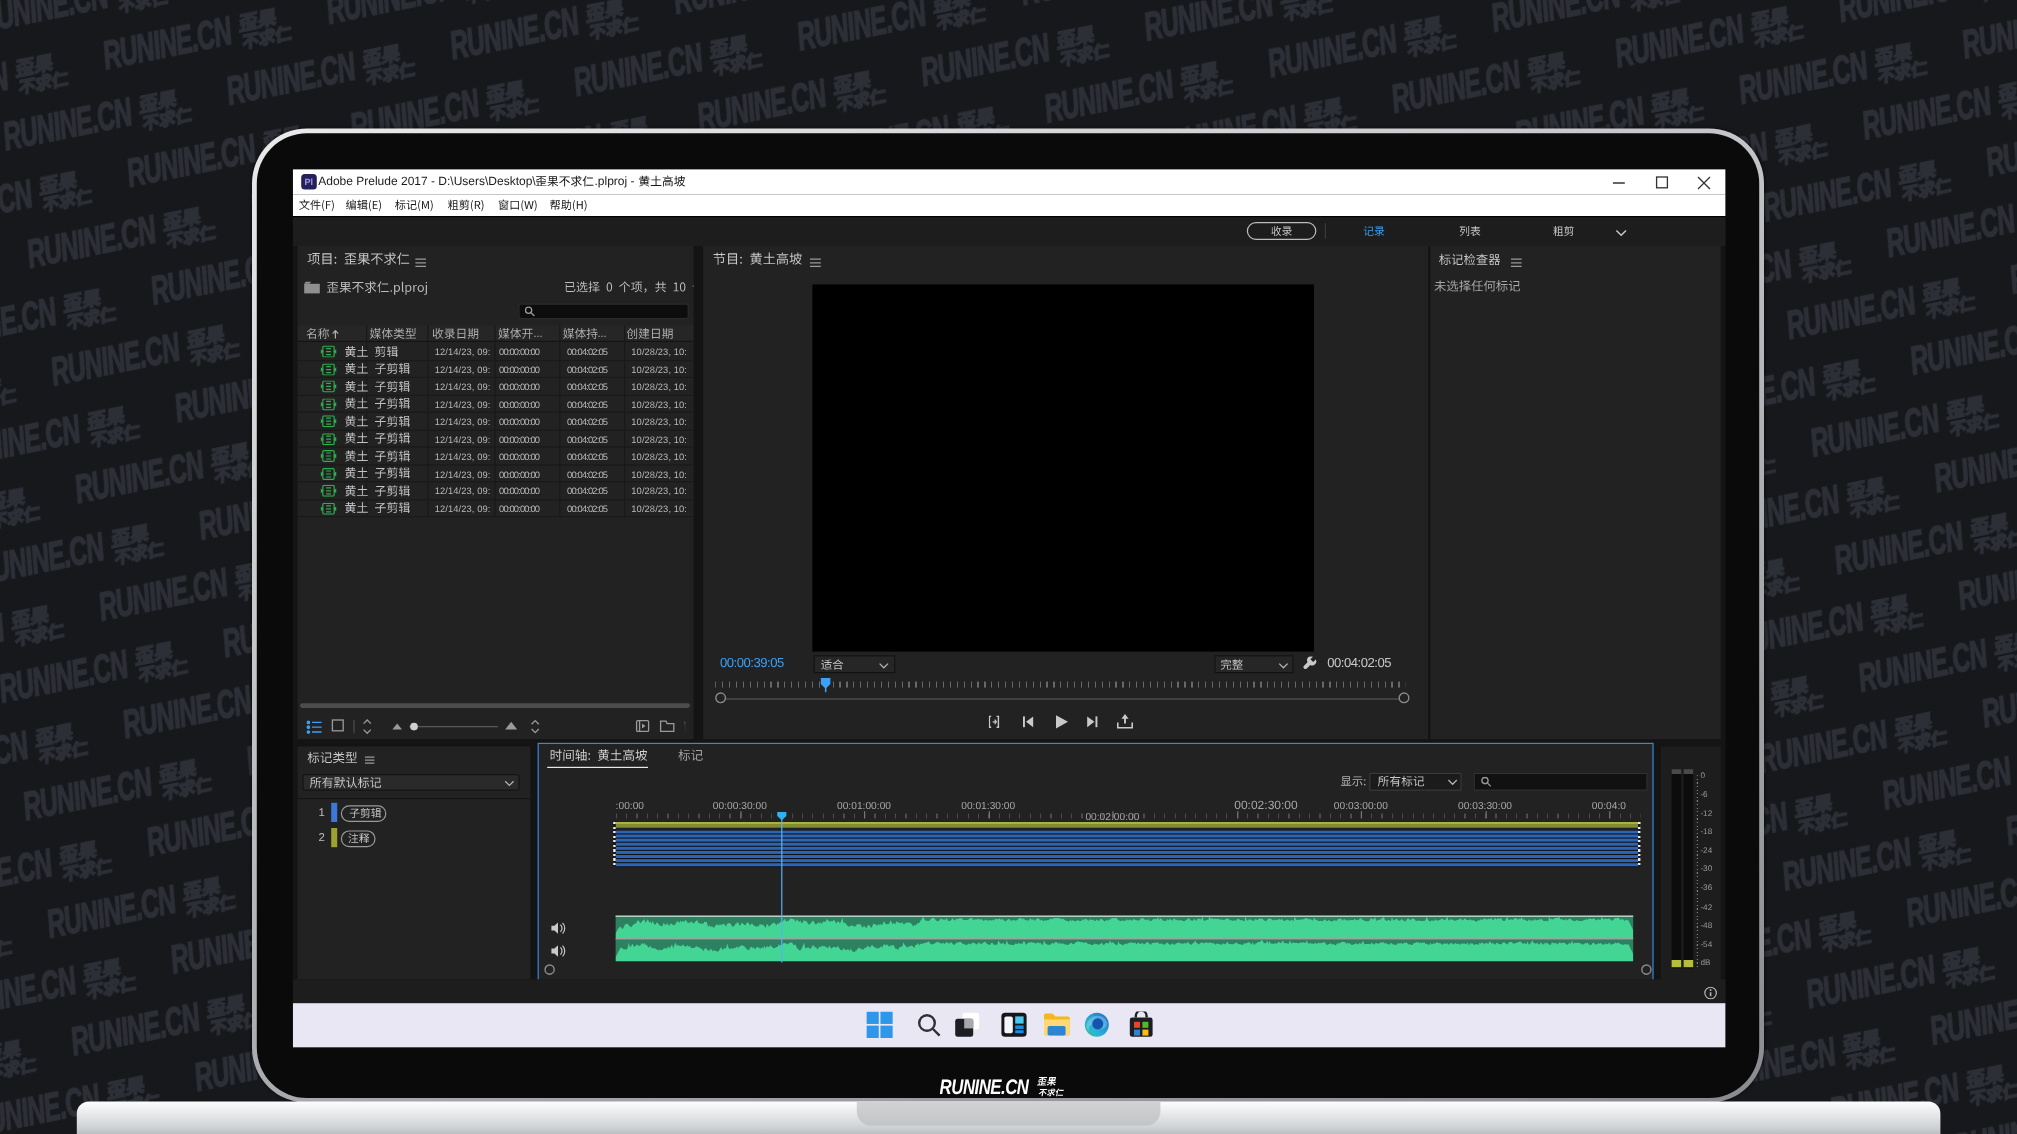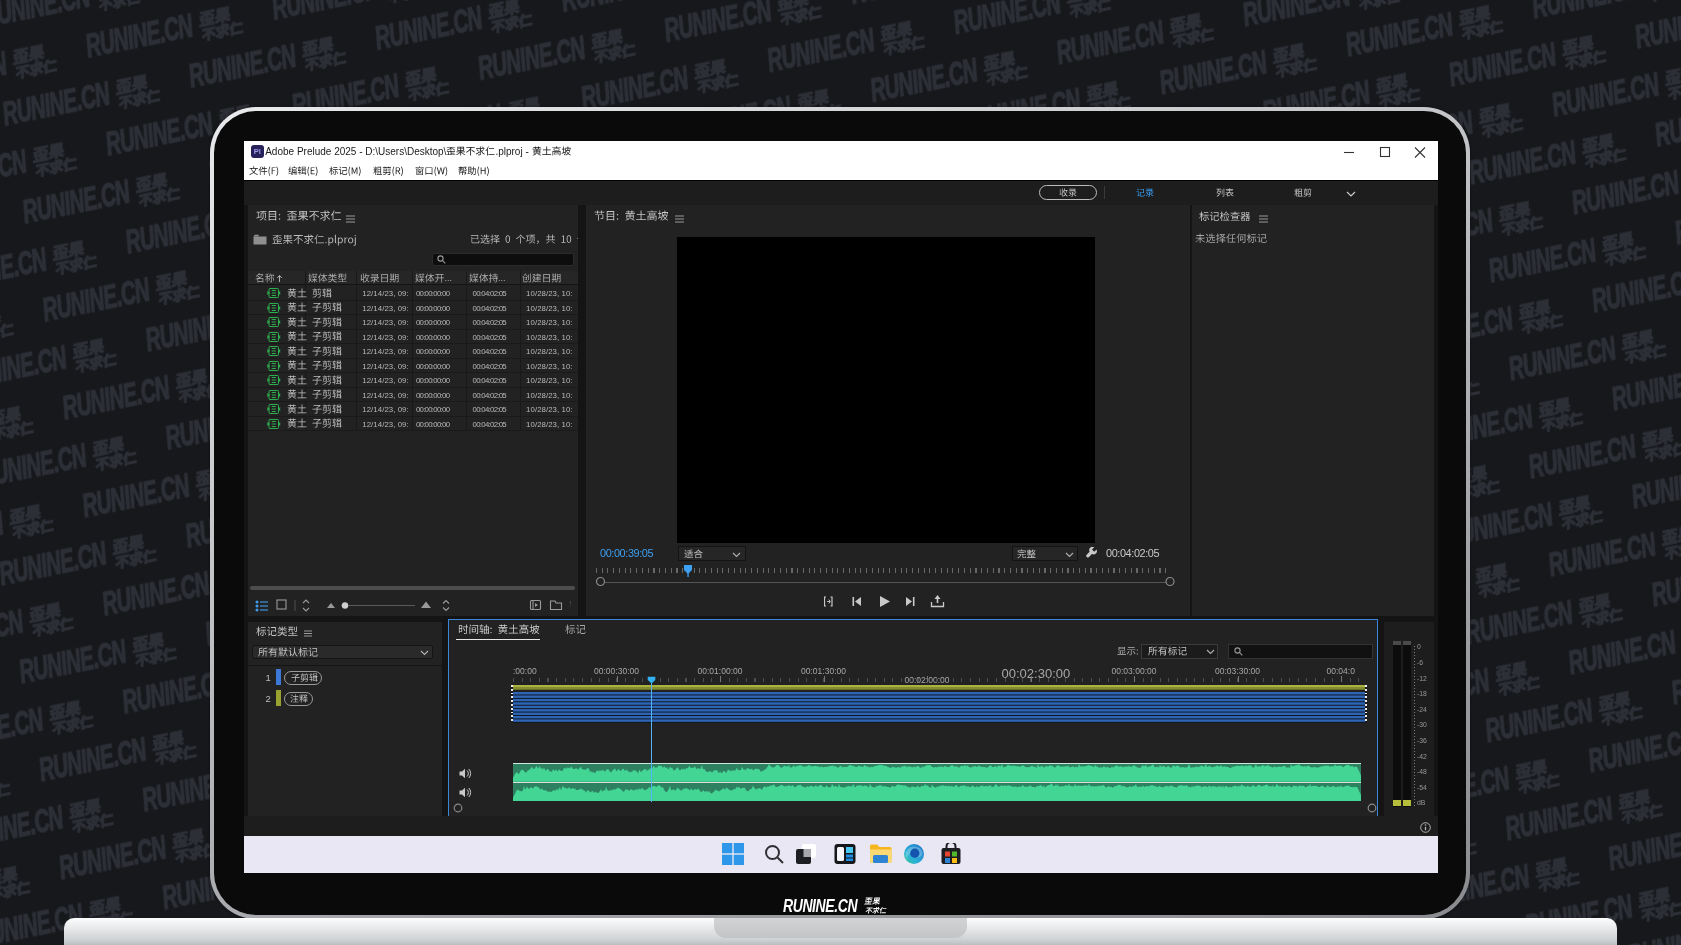--- a/index.html
+++ b/index.html
@@ -36,21 +36,21 @@
 <text x="0" y="18" transform="scale(0.80,1)" font-family="Liberation Sans" font-weight="bold" font-style="italic" font-size="17.5" letter-spacing="-0.5" fill="#fff">RUNINE.CN</text>
 <g fill="#fff" transform="skewX(-12)">
       <path transform="translate(83,10)" d="M4.5 -4.7C5.3 -4.3 6.4 -3.7 7.0 -3.3L7.6 -4.0C7.0 -4.4 6.0 -4.9 5.1 -5.2ZM1.5 -1.8V-0.3H0.4V0.6H7.7V-0.3H4.5V-0.8H6.9V-1.6H4.5V-2.2H7.3V-3.0H0.7V-2.2H3.5V-0.3H2.4V-1.8ZM0.6 -6.5V-5.6H3.5C2.7 -5.0 1.5 -4.4 0.4 -4.1C0.6 -3.9 0.9 -3.5 1.1 -3.3C1.9 -3.6 2.7 -4.0 3.5 -4.5V-3.2H4.5V-5.3C4.6 -5.4 4.7 -5.5 4.8 -5.6H7.4V-6.5Z M9.2 -6.4V-3.1H11.5V-2.6H8.4V-1.7H10.8C10.1 -1.1 9.1 -0.6 8.2 -0.3C8.4 -0.1 8.7 0.3 8.8 0.5C9.8 0.2 10.8 -0.5 11.5 -1.2V0.7H12.5V-1.2C13.3 -0.5 14.2 0.1 15.2 0.5C15.3 0.2 15.6 -0.2 15.8 -0.4C14.9 -0.6 13.9 -1.1 13.2 -1.7H15.6V-2.6H12.5V-3.1H14.8V-6.4ZM10.2 -4.4H11.5V-3.9H10.2ZM12.5 -4.4H13.8V-3.9H12.5ZM10.2 -5.6H11.5V-5.1H10.2ZM12.5 -5.6H13.8V-5.1H12.5Z"></path>
 <path transform="translate(86,19)" d="M0.5 -5.5V-4.6H3.3C2.6 -3.5 1.5 -2.5 0.2 -1.8C0.4 -1.7 0.7 -1.3 0.8 -1.1C1.7 -1.5 2.4 -2.1 3.0 -2.8V0.6H4.0V-3.0C4.7 -2.5 5.7 -1.7 6.1 -1.1L6.8 -1.8C6.3 -2.3 5.2 -3.1 4.5 -3.7L4.0 -3.2V-4.0C4.1 -4.2 4.2 -4.4 4.4 -4.6H6.6V-5.5Z M7.7 -3.4C8.1 -3.0 8.6 -2.4 8.8 -2.0L9.4 -2.5C9.2 -2.9 8.7 -3.5 8.3 -3.8ZM7.2 -0.8 7.7 -0.0C8.4 -0.5 9.3 -1.0 10.1 -1.5V-0.4C10.1 -0.3 10.0 -0.2 9.9 -0.2C9.7 -0.2 9.3 -0.2 8.9 -0.3C9.0 0.0 9.1 0.4 9.1 0.6C9.8 0.6 10.2 0.6 10.5 0.5C10.8 0.3 10.9 0.1 10.9 -0.4V-2.3C11.5 -1.3 12.2 -0.5 13.2 0.0C13.3 -0.2 13.6 -0.6 13.8 -0.7C13.2 -1.0 12.6 -1.5 12.1 -2.0C12.5 -2.4 13.0 -2.9 13.4 -3.4L12.7 -3.9C12.4 -3.5 12.0 -3.0 11.6 -2.6C11.3 -3.1 11.1 -3.5 10.9 -4.0V-4.1H13.6V-4.9H12.9L13.2 -5.2C12.9 -5.5 12.3 -5.8 11.9 -6.0L11.4 -5.4C11.7 -5.3 12.0 -5.1 12.3 -4.9H10.9V-5.9H10.1V-4.9H7.4V-4.1H10.1V-2.4C9.0 -1.8 7.9 -1.1 7.2 -0.8Z M16.8 -4.8V-3.9H20.5V-4.8ZM16.4 -0.7V0.2H20.8V-0.7ZM15.9 -5.9C15.5 -4.9 14.8 -3.9 14.1 -3.2C14.3 -3.0 14.5 -2.5 14.6 -2.3C14.8 -2.5 15.0 -2.7 15.2 -3.0V0.6H16.0V-4.2C16.3 -4.7 16.5 -5.2 16.7 -5.6Z"></path>
     </g>
   </svg>
 <div class="abs" id="scr" style="left:244px;top:141px;width:1194px;height:732px;background:#141414;overflow:hidden">
     <div class="abs" style="left:0;top:0;width:1194px;height:20.5px;background:#fff"></div>
     <div class="abs" style="left:6.5px;top:3.5px;width:13.5px;height:13.5px;border-radius:3px;background:#26215a;
 color:#a19de8;font-size:7.5px;font-weight:bold;text-align:center;line-height:13.5px">Pl</div>
-    <span class="abs" style="left:21.2px;top:5px;font-size:10px;color:#1a1a1a;white-space:pre">Adobe Prelude 2025 - D:\Users\Desktop\</span>
+    <span class="abs" style="left:21.2px;top:5px;font-size:10px;color:#1a1a1a;white-space:pre">Adobe Prelude 2017 - D:\Users\Desktop\</span>
     <svg style="position:absolute;left:202.4060546875px;top:5.2px;overflow:visible" width="49" height="11">
       <path transform="translate(0,8.6)" d="M5.5 -5.8C6.6 -5.4 8.0 -4.7 8.7 -4.1L9.2 -4.7C8.5 -5.1 7.1 -5.9 6.0 -6.3ZM2.0 -2.3V-0.1H0.5V0.5H9.4V-0.1H5.3V-1.2H8.4V-1.8H5.3V-2.8H9.0V-3.5H0.9V-2.8H4.6V-0.1H2.8V-2.3ZM0.8 -7.7V-7.1H4.9C3.8 -6.0 2.2 -5.2 0.6 -4.7C0.8 -4.5 1.0 -4.2 1.1 -4.1C2.3 -4.5 3.5 -5.1 4.5 -5.9V-3.8H5.3V-6.5C5.5 -6.7 5.7 -6.9 5.9 -7.1H9.1V-7.7Z M11.4 -7.8V-3.9H14.3V-3.0H10.4V-2.4H13.7C12.8 -1.4 11.4 -0.6 10.2 -0.1C10.3 0.0 10.5 0.3 10.7 0.5C12.0 -0.0 13.4 -1.0 14.3 -2.0V0.8H15.1V-2.1C16.1 -1.0 17.5 -0.1 18.8 0.4C18.9 0.2 19.1 -0.0 19.3 -0.2C18.0 -0.6 16.6 -1.5 15.7 -2.4H19.0V-3.0H15.1V-3.9H18.1V-7.8ZM12.1 -5.5H14.3V-4.5H12.1ZM15.1 -5.5H17.3V-4.5H15.1ZM12.1 -7.1H14.3V-6.1H12.1ZM15.1 -7.1H17.3V-6.1H15.1Z M25.1 -4.7C26.2 -3.9 27.7 -2.7 28.4 -2.0L29.0 -2.6C28.3 -3.3 26.8 -4.4 25.6 -5.2ZM20.3 -7.5V-6.8H24.6C23.7 -5.1 22.0 -3.5 20.0 -2.5C20.2 -2.3 20.4 -2.0 20.5 -1.9C21.9 -2.6 23.1 -3.6 24.1 -4.7V0.8H24.9V-5.7C25.1 -6.1 25.4 -6.4 25.6 -6.8H28.7V-7.5Z M30.5 -4.9C31.2 -4.4 31.9 -3.6 32.2 -3.0L32.8 -3.5C32.4 -4.0 31.7 -4.8 31.1 -5.3ZM29.8 -0.9 30.3 -0.2C31.3 -0.8 32.6 -1.6 33.9 -2.4V-0.2C33.9 -0.0 33.8 0.0 33.7 0.0C33.5 0.0 32.8 0.0 32.1 0.0C32.3 0.2 32.4 0.6 32.4 0.8C33.3 0.8 33.9 0.8 34.2 0.7C34.5 0.5 34.7 0.3 34.7 -0.2V-4.1C35.5 -2.3 36.7 -0.8 38.3 -0.0C38.5 -0.2 38.7 -0.5 38.9 -0.7C37.8 -1.1 36.9 -1.9 36.1 -2.9C36.8 -3.5 37.6 -4.3 38.2 -5.0L37.6 -5.4C37.1 -4.8 36.4 -4.0 35.8 -3.5C35.3 -4.2 34.9 -4.9 34.7 -5.7V-5.9H38.6V-6.6H37.4L37.8 -7.1C37.4 -7.4 36.6 -7.9 36.0 -8.2L35.6 -7.7C36.2 -7.4 36.9 -6.9 37.3 -6.6H34.7V-8.2H33.9V-6.6H30.0V-5.9H33.9V-3.1C32.4 -2.3 30.8 -1.4 29.8 -0.9Z M43.0 -6.6V-5.8H48.1V-6.6ZM42.4 -0.7V0.1H48.5V-0.7ZM42.1 -8.2C41.5 -6.7 40.6 -5.2 39.5 -4.2C39.7 -4.0 39.9 -3.6 40.0 -3.5C40.3 -3.8 40.7 -4.2 41.0 -4.7V0.8H41.8V-5.8C42.2 -6.5 42.5 -7.3 42.8 -8.0Z" fill="#1a1a1a"></path>
     </svg>
     <span class="abs" style="left:251.4060546875px;top:5px;font-size:10px;color:#1a1a1a;white-space:pre">.plproj - </span>
     <svg style="position:absolute;left:287.5291015625px;top:5.2px;overflow:visible" width="39" height="11">
       <path transform="translate(0,8.6)" d="M5.8 -0.4C6.9 0.0 8.0 0.5 8.7 0.8L9.2 0.3C8.5 -0.0 7.3 -0.5 6.2 -0.9ZM3.4 -0.9C2.8 -0.5 1.6 0.0 0.6 0.3C0.7 0.4 1.0 0.7 1.1 0.8C2.1 0.5 3.3 0.1 4.1 -0.4ZM1.6 -4.4V-1.0H8.3V-4.4H5.3V-5.1H9.3V-5.8H6.9V-6.7H8.6V-7.4H6.9V-8.2H6.1V-7.4H3.7V-8.2H3.0V-7.4H1.2V-6.7H3.0V-5.8H0.5V-5.1H4.5V-4.4ZM3.7 -5.8V-6.7H6.1V-5.8ZM2.3 -2.4H4.5V-1.6H2.3ZM5.3 -2.4H7.5V-1.6H5.3ZM2.3 -3.8H4.5V-3.0H2.3ZM5.3 -3.8H7.5V-3.0H5.3Z M14.3 -8.2V-5.1H10.9V-4.4H14.3V-0.4H10.3V0.3H19.1V-0.4H15.1V-4.4H18.5V-5.1H15.1V-8.2Z M22.4 -5.5H26.6V-4.6H22.4ZM21.7 -6.0V-4.0H27.4V-6.0ZM23.9 -8.1 24.2 -7.2H20.2V-6.6H28.8V-7.2H25.0C24.9 -7.5 24.8 -7.9 24.6 -8.3ZM20.5 -3.5V0.8H21.2V-2.9H27.7V0.0C27.7 0.1 27.7 0.2 27.6 0.2C27.4 0.2 27.0 0.2 26.6 0.1C26.7 0.3 26.8 0.5 26.8 0.7C27.4 0.7 27.9 0.7 28.1 0.6C28.4 0.5 28.5 0.4 28.5 0.0V-3.5ZM22.4 -2.3V0.2H23.0V-0.3H26.5V-2.3ZM23.0 -1.8H25.9V-0.8H23.0Z M33.3 -6.8V-4.2C33.3 -2.9 33.2 -1.0 31.9 0.2C32.1 0.3 32.3 0.5 32.5 0.7C33.7 -0.5 33.9 -2.3 34.0 -3.7H34.1C34.5 -2.7 35.0 -1.8 35.6 -1.0C35.0 -0.5 34.2 -0.1 33.5 0.2C33.6 0.3 33.8 0.6 33.9 0.8C34.7 0.5 35.5 0.0 36.1 -0.5C36.8 0.0 37.5 0.5 38.4 0.8C38.5 0.6 38.7 0.3 38.9 0.1C38.0 -0.1 37.3 -0.5 36.6 -1.0C37.4 -1.9 38.0 -2.9 38.3 -4.2L37.9 -4.4L37.7 -4.4H36.3V-6.1H37.9C37.8 -5.6 37.6 -5.2 37.5 -4.9L38.2 -4.7C38.4 -5.2 38.6 -6.0 38.8 -6.7L38.3 -6.8L38.1 -6.8H36.3V-8.2H35.5V-6.8ZM35.5 -6.1V-4.4H34.0V-6.1ZM37.5 -3.7C37.2 -2.9 36.7 -2.1 36.1 -1.5C35.5 -2.1 35.1 -2.9 34.8 -3.7ZM29.7 -1.6 30.0 -0.9C30.9 -1.2 31.9 -1.7 33.0 -2.2L32.8 -2.9L31.8 -2.4V-5.2H32.8V-5.9H31.8V-8.1H31.1V-5.9H29.9V-5.2H31.1V-2.1C30.6 -1.9 30.1 -1.7 29.7 -1.6Z" fill="#1a1a1a"></path>
     </svg>
     <svg class="abs" style="left:1100px;top:4px" width="90" height="14" stroke="#333" stroke-width="1.1" fill="none">
 <line x1="0" y1="7.5" x2="10" y2="7.5"></line>
 <rect x="36.5" y="2.5" width="9" height="9"></rect>
@@ -482,21 +482,21 @@
       </svg>
       <div class="abs" style="left:779px;top:23.5px;width:145.5px;height:15px;background:#111;border:1px solid #333"></div>
       <svg class="abs" style="left:785px;top:26.5px" width="9" height="9" stroke="#999" stroke-width="1.1" fill="none">
         <circle cx="3.5" cy="3.5" r="2.6"></circle>
         <line x1="5.6" y1="5.6" x2="8.3" y2="8.3"></line>
       </svg>
       <span class="abs" style="left:145.5px;top:46.3px;font-size:8.5px;color:#a8a8a8;letter-spacing:0.01px;white-space:pre">00:00:30:00</span>
       <span class="abs" style="left:249.0px;top:46.3px;font-size:8.5px;color:#a8a8a8;letter-spacing:0.01px;white-space:pre">00:01:00:00</span>
       <span class="abs" style="left:352.5px;top:46.3px;font-size:8.5px;color:#a8a8a8;letter-spacing:0.01px;white-space:pre">00:01:30:00</span>
       <span class="abs" style="left:456.0px;top:55px;font-size:8.5px;color:#a8a8a8;letter-spacing:0.01px;white-space:pre">00:02:00:00</span>
-      <span class="abs" style="left:553px;top:46.3px;font-size:13px;color:#a8a8a8;letter-spacing:0.01px;white-space:pre">00:02:30:00</span>
+      <span class="abs" style="left:580px;top:46.3px;font-size:10px;color:#a8a8a8;letter-spacing:0.01px;white-space:pre">00:02:30:00</span>
       <span class="abs" style="left:663.0px;top:46.3px;font-size:8.5px;color:#a8a8a8;letter-spacing:0.01px;white-space:pre">00:03:00:00</span>
       <span class="abs" style="left:766.5px;top:46.3px;font-size:8.5px;color:#a8a8a8;letter-spacing:0.01px;white-space:pre">00:03:30:00</span>
       <span class="abs" style="left:64.5px;top:46.3px;font-size:8.5px;color:#a8a8a8;letter-spacing:0.01px;white-space:pre">:00:00</span>
       <span class="abs" style="left:878px;top:46.3px;font-size:8.5px;color:#a8a8a8;letter-spacing:0.01px;white-space:pre">00:04:0</span>
       <div class="abs" style="left:64.5px;top:58px;width:853.5px;height:4px;background:repeating-linear-gradient(90deg,#4d4d4d 0,#4d4d4d 1px,transparent 1px,transparent 8.625px)"></div>
       <div class="abs" style="left:168px;top:56px;width:1px;height:6px;background:#777"></div>
       <div class="abs" style="left:271.5px;top:56px;width:1px;height:6px;background:#777"></div>
       <div class="abs" style="left:375px;top:56px;width:1px;height:6px;background:#777"></div>
       <div class="abs" style="left:478.5px;top:56px;width:1px;height:6px;background:#777"></div>
       <div class="abs" style="left:582px;top:56px;width:1px;height:6px;background:#777"></div>

